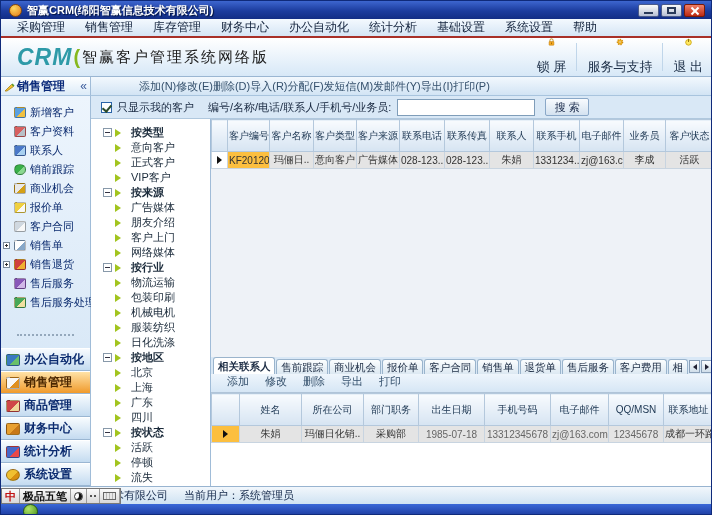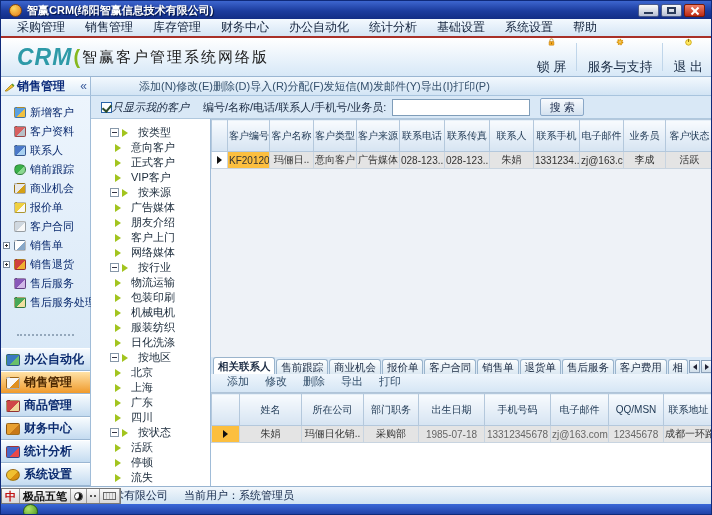--- a/index.html
+++ b/index.html
@@ -47,28 +47,28 @@
   .sep-dots{margin:22px 16px 0;border-top:2px dotted #94a8bc;}
   .sections{position:absolute;left:0;bottom:0;width:100%;}
   .section{height:23px;display:flex;align-items:center;padding-left:5px;background:linear-gradient(#f7fbfe,#c4dbf0);border-top:1px solid #ffffff;border-bottom:1px solid #9ab6d2;font-weight:bold;font-size:12px;color:#0a2a6e;box-sizing:border-box;white-space:nowrap;}
   .section.active{background:linear-gradient(#ffe2a6,#f09a2c);color:#4a2600;}
   .secico{flex:0 0 14px;width:14px;height:12px;border-radius:2px;margin-right:4px;background:linear-gradient(135deg,var(--c1) 55%,var(--c2) 55%);border:1px solid rgba(0,0,0,.3);box-sizing:border-box;}
   .secico.round{border-radius:50%;}
   
   .filterbar{position:absolute;left:90px;top:95px;width:622px;height:23px;background:#d9e8f6;border-bottom:1px solid #b0c8de;display:flex;align-items:center;padding-left:10px;box-sizing:border-box;color:#182840;}
   .chk{width:11px;height:11px;background:#fff;border:1px solid #2a64a8;position:relative;box-sizing:border-box;}
   .chk::after{content:"";position:absolute;left:2px;top:0;width:4px;height:7px;border-right:2px solid #2c4c2c;border-bottom:2px solid #2c4c2c;transform:rotate(40deg);}
-  .flbl{white-space:nowrap;font-style:italic;}
+  .flbl{margin-left:5px;white-space:nowrap;}
   .flbl2{margin-left:14px;white-space:nowrap;}
   .fsearch{margin-left:6px;width:132px;height:15px;border:1px solid #7f9db9;background:#fff;font-size:11px;padding:0 2px;}
   .fbtn{margin-left:10px;width:44px;height:18px;background:linear-gradient(#f8fbfe,#d4e2f0);border:1px solid #8aa8c8;border-radius:2px;text-align:center;line-height:17px;color:#1a2a4a;box-sizing:border-box;white-space:nowrap;}
   
   .treepanel{position:absolute;left:90px;top:118px;width:120px;height:367px;background:#fff;border-right:1px solid #a0bcd8;box-sizing:border-box;padding-top:6px;overflow:hidden;}
   .tnode{display:flex;align-items:center;height:15px;color:#1a2a3a;font-size:11px;white-space:nowrap;}
-  .tnode.parent{padding-left:19px;}
+  .tnode.parent{padding-left:12px;font-weight:bold;}
   .tnode.child{padding-left:24px;}
   .texp{flex:0 0 9px;width:9px;height:9px;border:1px solid #8899aa;background:#fff;display:flex;align-items:center;justify-content:center;margin-right:3px;box-sizing:border-box;}
   .texp::before{content:"";width:5px;height:1px;background:#334;}
   .tarrow{flex:0 0 6px;width:0;height:0;border-left:6px solid #a2c41e;border-top:4px solid transparent;border-bottom:4px solid transparent;margin-right:4px;}
   
   .datapanel{position:absolute;left:210px;top:118px;width:502px;height:238px;background:#eef2f7;box-sizing:border-box;}
   table.grid{border-collapse:collapse;table-layout:fixed;width:502px;font-size:10px;}
   table.grid th{height:17px;background:linear-gradient(#f8fbfe,#d6e4f2);border:1px solid #b4c8dc;font-weight:normal;color:#203a55;overflow:hidden;white-space:nowrap;padding:7px 1px;}
   table.grid td{height:16px;border:1px solid #c8d4e0;background:#e4e4e4;color:#333;text-align:center;overflow:hidden;white-space:nowrap;padding:0 1px;}
   table.grid td.ind{background:#fff;}

